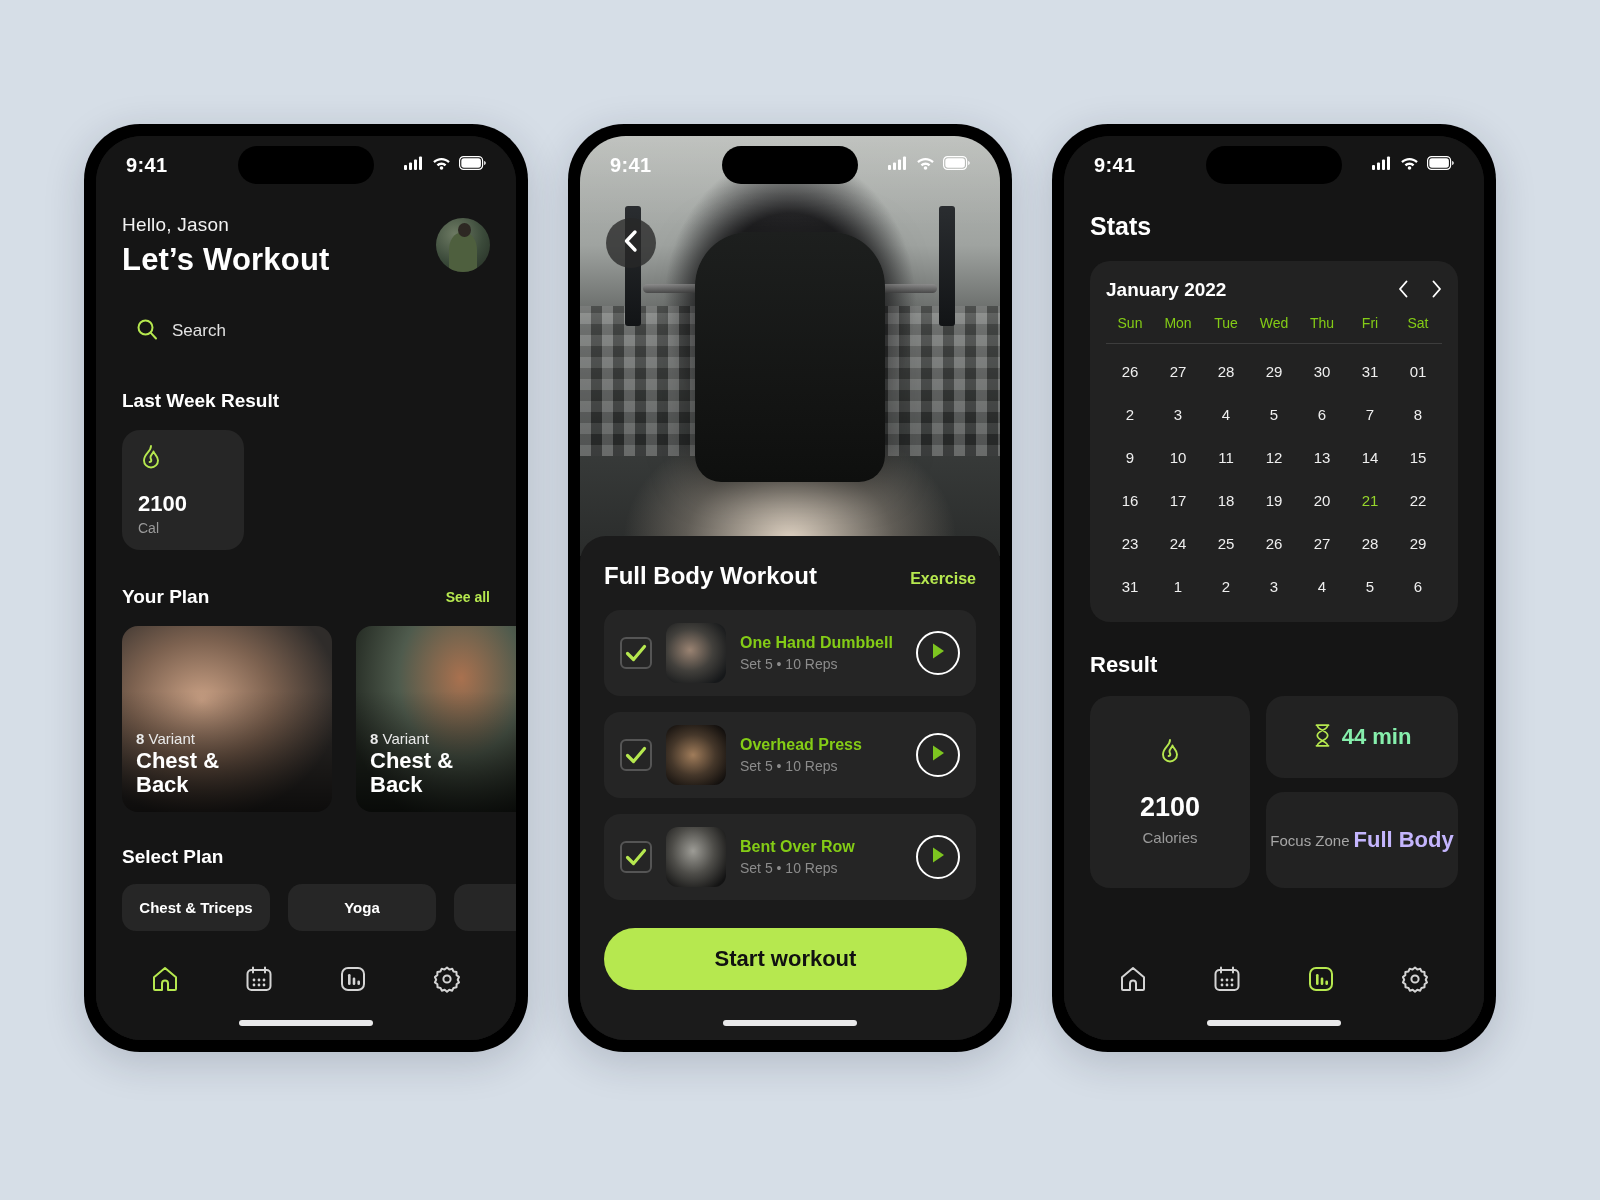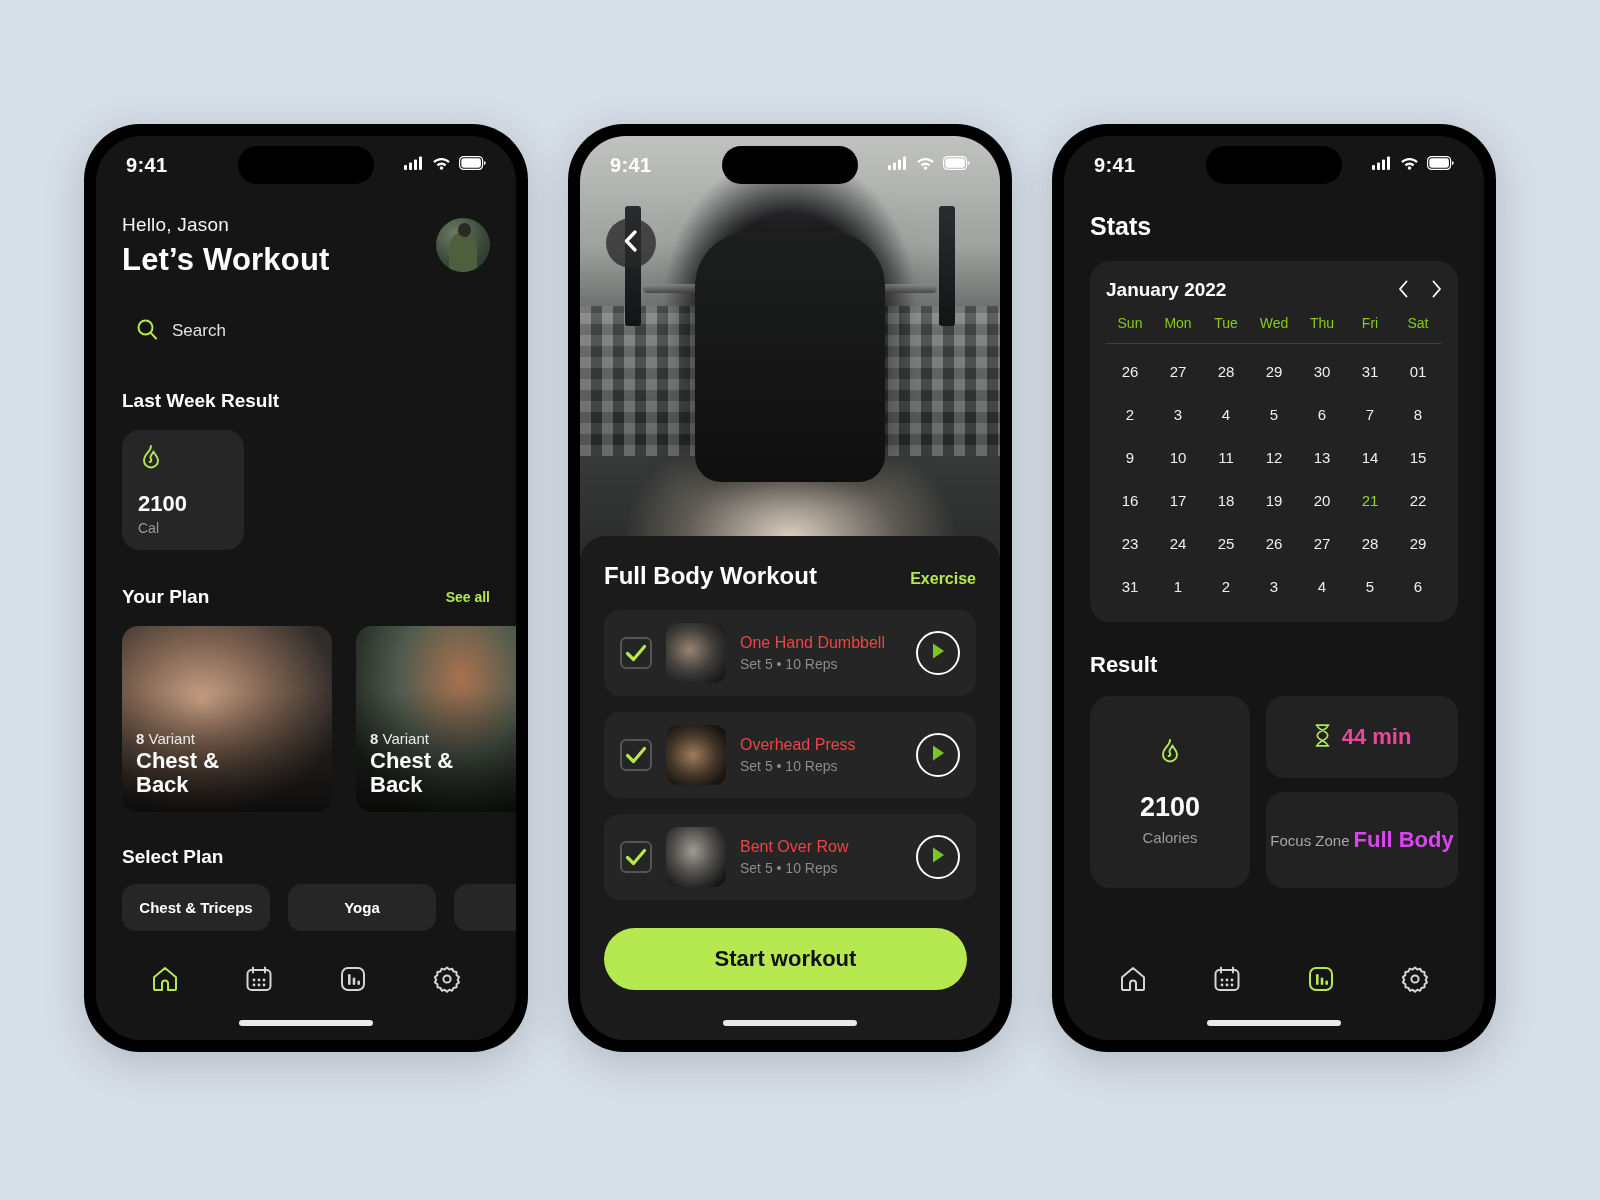--- a/index.html
+++ b/index.html
@@ -180,21 +180,21 @@
   }
   .cbox {
     width: 32px; height: 32px; border-radius: 6px; border: 2px solid #555;
     display:flex; align-items:center; justify-content:center; flex:none;
   }
   .ex-thumb { width: 60px; height: 60px; border-radius: 12px; flex:none; overflow:hidden; }
   .th1 { background: radial-gradient(ellipse at 40% 45%, #9a8372 0%, #42403c 45%, #16181a 85%), linear-gradient(160deg,#5a5a5a,#101010); }
   .th2 { background: radial-gradient(ellipse at 45% 50%, #a07c5a 0%, #45372a 48%, #120f0d 88%), linear-gradient(160deg,#4a3a2a,#0c0a08); }
   .th3 { background: radial-gradient(ellipse at 45% 40%, #9d9c96 0%, #4e4d49 45%, #131313 86%), linear-gradient(160deg,#5c5b57,#0f0f0f); }
   .ex-meta { flex: 1; min-width:0; }
-  .ex-name { font-size: 16px; font-weight: normal; color:#ef4444; white-space:nowrap; }
+  .ex-name { font-size: 16px; font-weight: bold; color:#84cc16; white-space:nowrap; }
   .ex-sub { font-size: 14px; color:#8c8c8c; margin-top: 4px; }
   .playbtn {
     width: 44px; height: 44px; border-radius:50%; border: 2.5px solid #fff;
     display:flex; align-items:center; justify-content:center; flex:none;
   }
   .startbtn {
     position:absolute; left: 24px; right: 33px; bottom: 50px; height: 62px;
     background:#b6e84f; border-radius: 31px;
     display:flex; align-items:center; justify-content:center;
     font-size: 22px; font-weight:bold; color:#111; border:none; font-family:inherit;
@@ -220,27 +220,27 @@
     width: 160px; height: 192px; background:#222; border-radius: 20px;
     display:flex; flex-direction:column; align-items:center; justify-content:center; gap: 6px;
   }
   .res-big .num { font-size: 27px; font-weight:bold; color:#fff; margin-top: 16px; }
   .res-big .lbl { font-size: 15px; color:#9a9a9a; }
   .res-col { flex:1; display:flex; flex-direction:column; gap: 14px; }
   .res-time {
     height: 82px; background:#222; border-radius: 18px;
     display:flex; align-items:center; justify-content:center; gap: 10px;
   }
-  .res-time .t { font-size: 22px; font-weight:bold; color:#ec4899; }
+  .res-time .t { font-size: 22px; font-weight:bold; color:#86efac; }
   .res-zone {
     flex:1; background:#222; border-radius: 18px;
     display:flex; flex-direction:row; align-items:center; justify-content:center; gap: 4px;
   }
   .res-zone .z1 { font-size: 15px; color:#a7a7a7; }
-  .res-zone .z2 { font-size: 22px; font-weight:bold; color:#d946ef; }
+  .res-zone .z2 { font-size: 22px; font-weight:bold; color:#c4b5fd; }
 </style>
 </head>
 <body>
 
 <div class="stage">
 
   <div class="phone" id="phone-1">
     <div class="screen">
       <div class="s1">
 

